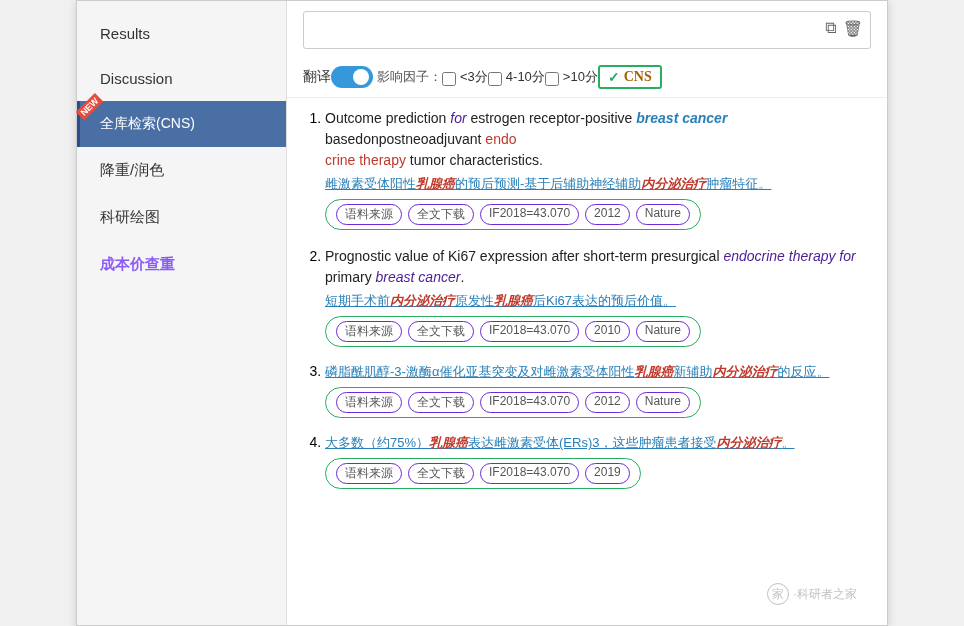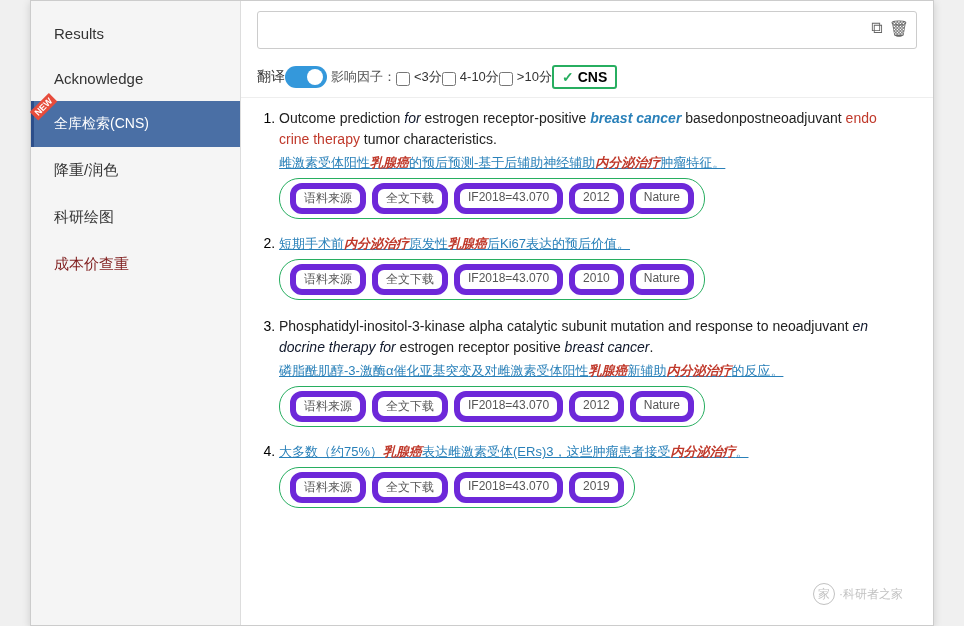--- a/index.html
+++ b/index.html
@@ -6,21 +6,21 @@
     body {
       font-family: "Microsoft YaHei", Arial, sans-serif;
       font-size: 14px;
       background: #f0f0f0;
       display: flex;
       justify-content: center;
       align-items: center;
       min-height: 100vh;
     }
     .window {
-      width: 904px;
+      width: 812px;
       min-height: 626px;
       background: #fff;
       border: 1px solid #ccc;
       box-shadow: 0 2px 8px rgba(0,0,0,0.15);
       display: flex;
       flex-direction: column;
     }
     .window-top {
       display: flex;
       height: 100%;
@@ -159,39 +159,40 @@
       display: flex;
       align-items: center;
       gap: 4px;
       background: #fff;
     }
     .cns-check {
       color: #27ae60;
       font-weight: bold;
     }
     .cns-label {
-      color: #000000;
+      color: #a16207;
       font-weight: bold;
       font-size: 14px;
+      font-family: Liberation Serif, serif;
     }
     
     .results-area {
       flex: 1;
       overflow-y: auto;
       padding: 10px 16px;
     }
     .result-title {
       font-size: 14px;
       line-height: 1.5;
       color: #222;
       margin-bottom: 4px;
     }
     .result-title .italic-red {
       font-style: italic;
-      color: #0f172a;
+      color: #4c1d95;
       margin-top: 7px;
     }
     .result-title .italic-blue-bold {
       font-style: italic;
       color: #2980b9;
       font-weight: bold;
     }
     .result-title .red-text {
       color: #c0392b;
     }
@@ -205,21 +206,21 @@
     .tags-row {
       display: flex;
       flex-wrap: wrap;
       gap: 6px;
       border: 1.5px solid #27ae60;
       border-radius: 20px;
       padding: 4px 10px;
       display: inline-flex;
     }
     .tag {
-      border: 6px solid #6d28d9;
+      border: 1px solid #6d28d9;
       border-radius: 12px;
       padding: 1px 8px;
       font-size: 12px;
       color: #555;
       background: #fff;
       cursor: pointer;
     }
     ol {
       padding-left: 22px;
     }
@@ -257,33 +258,33 @@
 <body>
 
 <div class="window">
   <div class="window-top">
 
     <div class="sidebar">
       <div class="sidebar-item">
         <span>Results</span>
       </div>
       <div class="sidebar-item">
-        <span>Acknowledge</span>
+        <span>Discussion</span>
       </div>
       <div class="sidebar-item-new">
         <span class="new-badge">NEW</span>
         <span>全库检索(CNS)</span>
       </div>
       <div class="sidebar-item">
         <span>降重/润色</span>
       </div>
       <div class="sidebar-item">
         <span>科研绘图</span>
       </div>
-      <div class="sidebar-item" style="font-weight:normal; color:#7f1d1d;">
+      <div class="sidebar-item" style="font-weight:bold; color:#8b5cf6;">
         <span>成本价查重</span>
       </div>
     </div>
 
     <div class="main">
 
       <div class="search-bar-area">
         <input class="search-input" type="text" value="" placeholder="" style="">
         <div class="search-icons">
           <span class="icon-btn">⧉</span>
@@ -329,36 +330,36 @@
             <div class="tags-row">
               <span class="tag">语料来源</span>
               <span class="tag">全文下载</span>
               <span class="tag">IF2018=43.070</span>
               <span class="tag">2012</span>
               <span class="tag">Nature</span>
             </div>
           </li>
 
           <li>
+            <div class="result-title">
+              Prognostic value of Ki67 expression after short-term presurgical <span class="italic-red">endocrine therapy for</span> primary <span class="italic-red">breast cancer</span>.
+            </div>
             <div class="result-chinese">
               <span style="text-decoration:underline; color:#2980b9;text-align:right;">短期手术前<span style="color:#c0392b; font-style:italic; font-weight:bold;">内分泌治疗</span>原发性<span style="color:#c0392b; font-style:italic; font-weight:bold;">乳腺癌</span>后Ki67表达的预后价值。</span>
             </div>
             <div class="tags-row">
               <span class="tag">语料来源</span>
               <span class="tag">全文下载</span>
               <span class="tag">IF2018=43.070</span>
               <span class="tag">2010</span>
               <span class="tag">Nature</span>
             </div>
           </li>
 
           <li>
-            <div class="result-title">
-              Phosphatidyl-inositol-3-kinase alpha catalytic subunit mutation and response to neoadjuvant <span class="italic-red">en<br>docrine therapy for</span> estrogen receptor positive <span class="italic-red">breast cancer</span>.
-            </div>
             <div class="result-chinese">
               <span style="text-decoration:underline; color:#2980b9;">磷脂酰肌醇-3-激酶α催化亚基突变及对雌激素受体阳性<span style="color:#c0392b; font-style:italic; font-weight:bold;">乳腺癌</span>新辅助<span style="color:#c0392b; font-style:italic; font-weight:bold;">内分泌治疗</span>的反应。</span>
             </div>
             <div class="tags-row">
               <span class="tag">语料来源</span>
               <span class="tag">全文下载</span>
               <span class="tag">IF2018=43.070</span>
               <span class="tag">2012</span>
               <span class="tag">Nature</span>
             </div>

